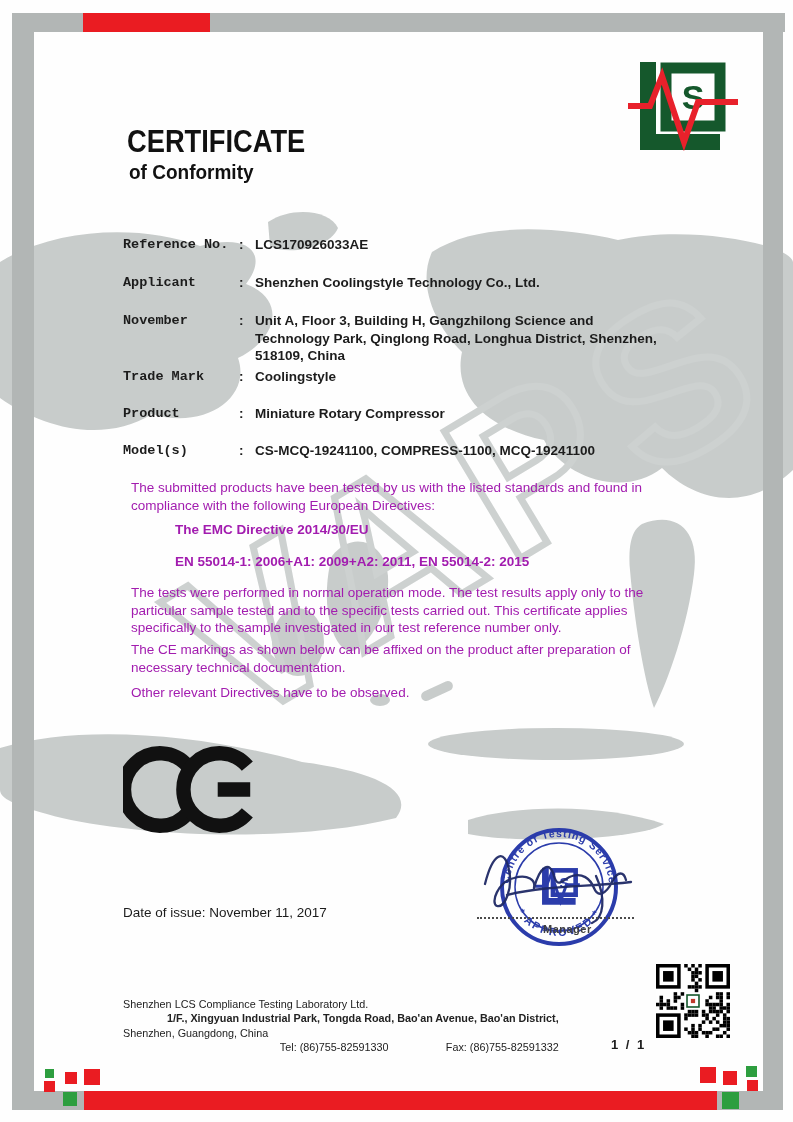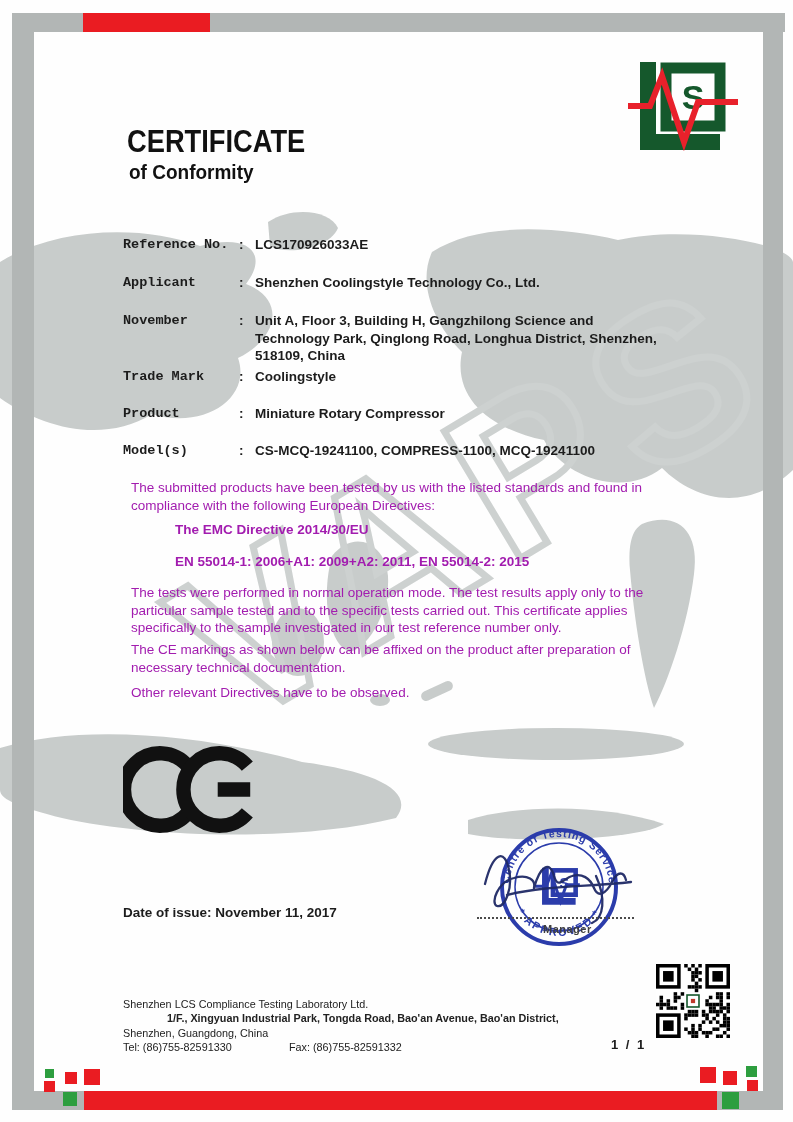--- a/index.html
+++ b/index.html
@@ -22,26 +22,26 @@
           letter-spacing:0px;transform:scaleX(.88);transform-origin:left top;color:#111;}
   .title2{position:absolute;left:129px;top:161px;font-size:20px;font-weight:bold;
           transform:scaleX(.95);transform-origin:left top;color:#111;}
   .frow{position:absolute;left:123px;width:545px;font-size:13.5px;font-weight:bold;line-height:1.3;}
   .frow .lab{position:absolute;left:0;top:0;width:112px;font-family:Liberation Mono, monospace;}
   .frow .sep{position:absolute;left:116px;top:0;}
   .frow .val{position:absolute;left:132px;top:0;width:413px;}
   .para{position:absolute;left:131px;width:545px;font-size:13.5px;line-height:1.3;color:#a21caf;}
   .bold{font-weight:bold;margin-left:44px;}
   .footer{position:absolute;left:123px;top:997px;font-size:10.8px;line-height:1.34;color:#222;z-index:2;}
-  .fcols{display:flex;}
+  .fcols{display:flex;justify-content:flex-end;}
   .fcols .c1{width:166px;}
   .pageno{position:absolute;left:611px;top:1037px;font-size:13px;font-weight:bold;letter-spacing:2px;z-index:2;}
   .dotline{position:absolute;left:477px;top:917px;width:157px;border-bottom:2px dotted #4a4a4a;z-index:6;}
   .manager{position:absolute;left:543px;top:923px;font-size:11px;color:#3d3d3d;letter-spacing:.5px;z-index:5;font-weight:bold;}
-  .dateline{position:absolute;left:123px;top:905px;font-size:13.5px;font-weight:bold;z-index:2;}
+  .dateline{position:absolute;left:123px;top:905px;font-size:13.5px;font-weight:normal;z-index:2;}
   #stamp{position:absolute;left:477px;top:820px;z-index:5;}
   #ce{position:absolute;left:123px;top:743px;z-index:2;}
   #lcs-logo{position:absolute;left:628px;top:60px;z-index:2;}
   #qr{position:absolute;left:656px;top:964px;z-index:2;}
 </style>
 </head>
 <body>
 
 <div class="canvas">
 

